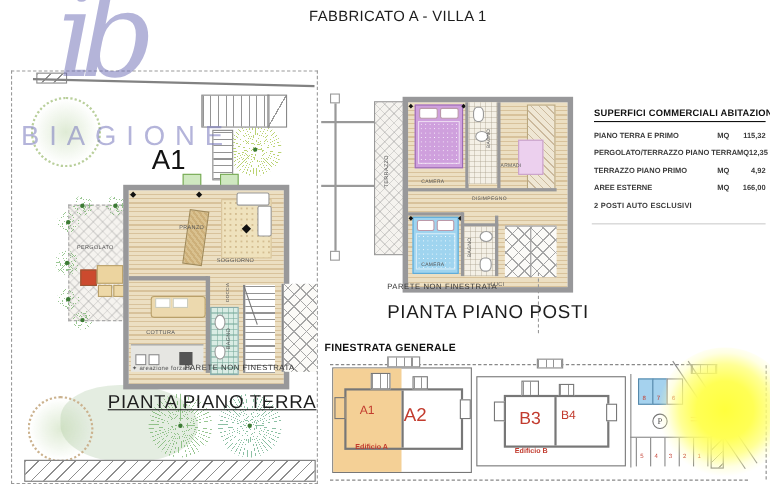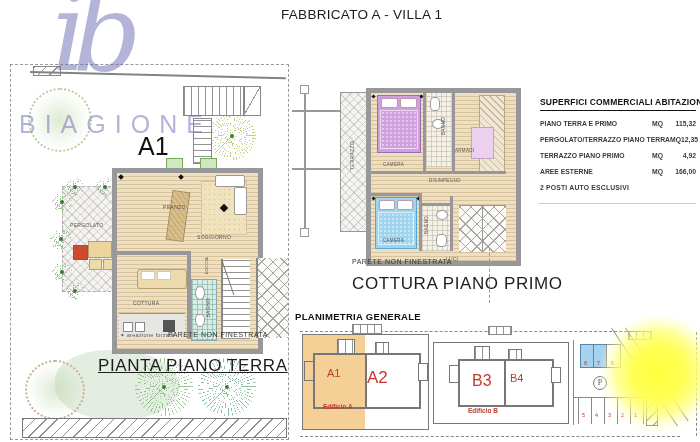--- a/index.html
+++ b/index.html
@@ -193,21 +193,21 @@
     <div class="abs wall" style="left:79px;top:103px;width:3px;height:55px;"></div>
 
     <div class="abs chev" style="left:88px;top:112px;width:47px;height:46px;border-top:1px solid #999;">
       <div class="abs" style="left:23px;top:0;width:1px;height:46px;background:#999;"></div>
     </div>
   </div>
 
   <div class="abs" style="left:352px;top:258px;font-size:7px;color:#333;letter-spacing:.5px;">PARETE NON FINESTRATA</div>
   <div class="lab abs" style="left:446px;top:257px;">LUCI</div>
   <div class="abs" style="left:489px;top:248px;height:55px;border-left:1px dashed #999;"></div>
-  <div class="abs ptitle" style="left:352px;top:274px;">COTTURA PIANO PRIMO</div>
+  <div class="abs ptitle" style="left:352px;top:274px;">PIANTA PIANO POSTI</div>
 
   <div class="abs" style="left:540px;top:97px;width:156px;">
     <div class="arch" style="font-size:8.5px;border-bottom:1.5px solid #111;padding-bottom:3px;margin-bottom:9px;white-space:nowrap;color:#111;">SUPERFICI COMMERCIALI ABITAZIONE</div>
     <div class="srow">
       <span class="lbl">PIANO TERRA E PRIMO</span>
       <span class="unit">MQ</span>
       <span class="val">115,32</span>
     </div>
     <div class="srow">
       <span class="lbl">PERGOLATO/TERRAZZO PIANO TERRA</span>
@@ -221,21 +221,21 @@
     </div>
     <div class="srow">
       <span class="lbl">AREE ESTERNE</span>
       <span class="unit">MQ</span>
       <span class="val">166,00</span>
     </div>
     <div class="arch" style="font-size:6.8px;color:#3a3a3a;margin-top:2px;">2 POSTI AUTO ESCLUSIVI</div>
   </div>
   <div class="abs" style="left:538px;top:203px;width:158px;border-top:1px solid #ccc;"></div>
 
-  <div class="abs arch" style="left:295px;top:311px;font-size:9.5px;color:#111;letter-spacing:.3px;">PLANIMETRIA GENERALE</div>
+  <div class="abs arch" style="left:295px;top:311px;font-size:9.5px;color:#111;letter-spacing:.3px;">FINESTRATA GENERALE</div>
 
   <div class="abs" style="left:300px;top:331px;width:352px;border-top:1px dashed #888;"></div>
   <div class="abs" style="left:300px;top:436px;width:380px;border-top:1px dashed #888;"></div>
   <div class="abs" style="left:696px;top:332px;height:104px;border-left:1px dashed #888;"></div>
   <div class="abs vlines" style="left:352px;top:324px;width:28px;height:8px;border:1px solid #888;"></div>
   <div class="abs vlines" style="left:488px;top:326px;width:22px;height:7px;border:1px solid #888;"></div>
   <div class="abs vlines" style="left:628px;top:331px;width:22px;height:7px;border:1px solid #888;"></div>
 
   <div class="abs" style="left:302px;top:334px;width:125px;height:94px;border:1px solid #777;background:#fff;">
     <div class="abs" style="left:0;top:0;width:62px;height:94px;background:#f4d096;"></div>

